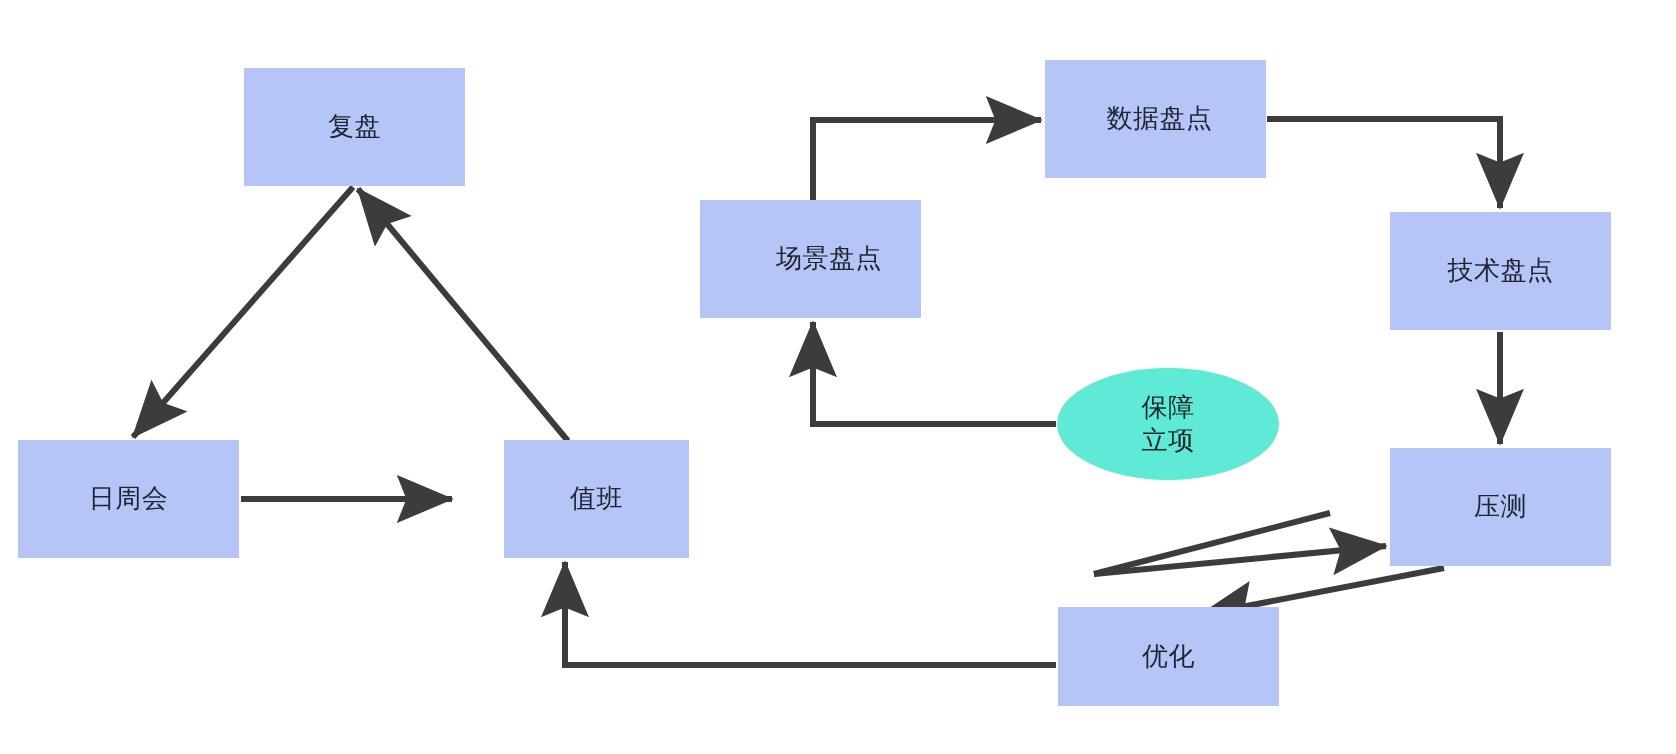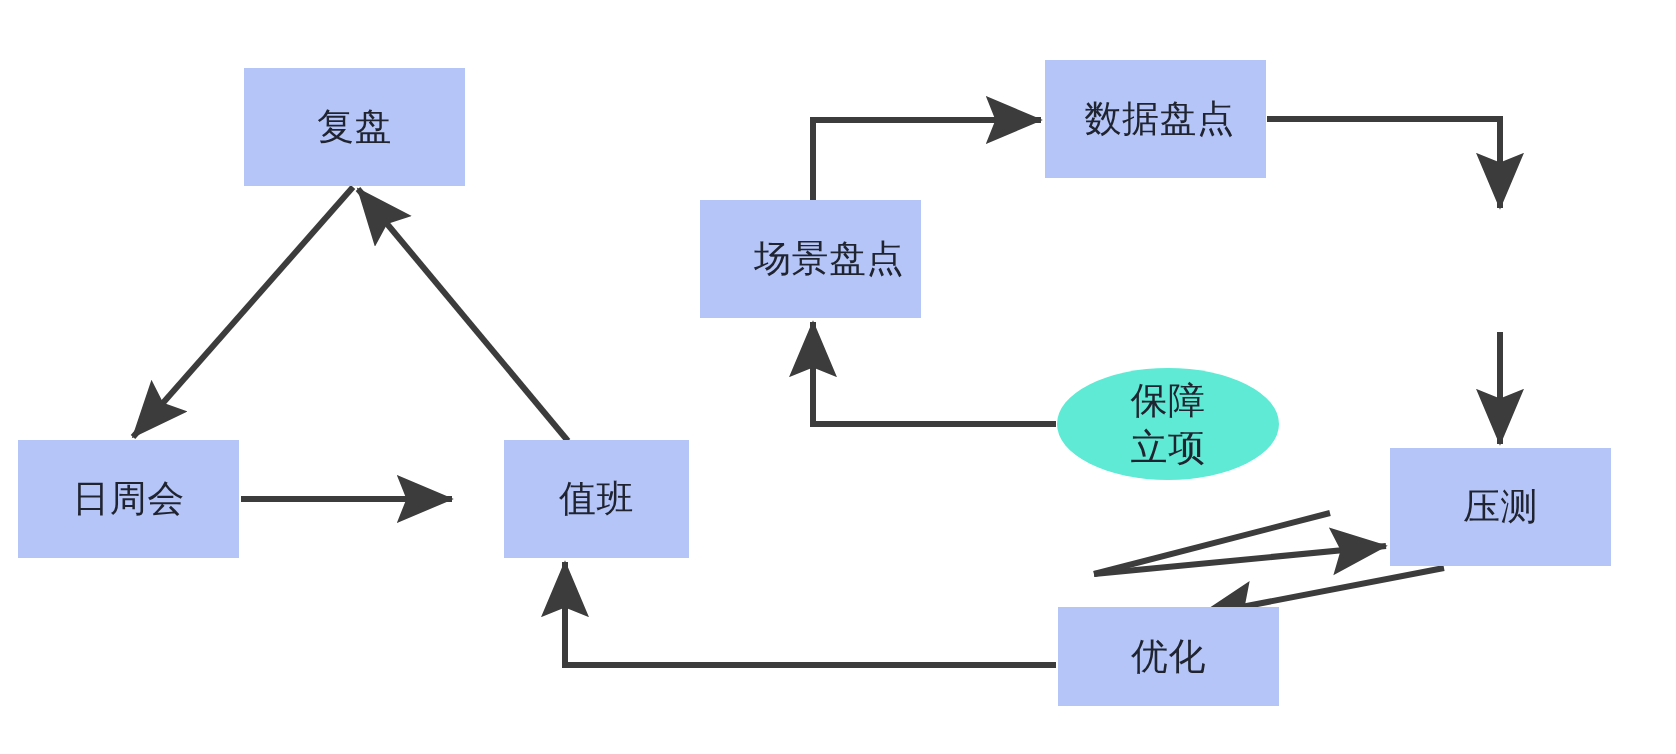--- a/index.html
+++ b/index.html
@@ -24,21 +24,21 @@
     width: 1676px;
     height: 754px;
   }
   .node {
     position: absolute;
     display: flex;
     align-items: center;
     justify-content: center;
     box-sizing: border-box;
     color: #1f2430;
-    font-size: 37px;
+    font-size: 26px;
     line-height: 1.28;
     letter-spacing: 0.5px;
     text-align: center;
     white-space: pre-line;
     user-select: none;
   }
   .node.rect {
     background: #b5c5f7;
   }
   .node.ellipse {
@@ -93,20 +93,23 @@
   </div>
 
   <div class="node rect" style="left:700px; top:200px; width:221px; height:118px;padding-left:37px;">
     <span>场景盘点</span>
   </div>
 
   <div class="node rect" style="left:1045px; top:60px; width:221px; height:118px;padding-left:8px;">
     <span>数据盘点</span>
   </div>
 
+  <div class="node rect" style="left:1390px; top:212px; width:221px; height:118px;">
+    <span>技术盘点</span>
+  </div>
 
   <div class="node rect" style="left:1390px; top:448px; width:221px; height:118px;">
     <span>压测</span>
   </div>
 
   <div class="node rect" style="left:1058px; top:607px; width:221px; height:99px;">
     <span>优化</span>
   </div>
 
   <div class="node ellipse" style="left:1057px; top:368px; width:222px; height:112px;">

